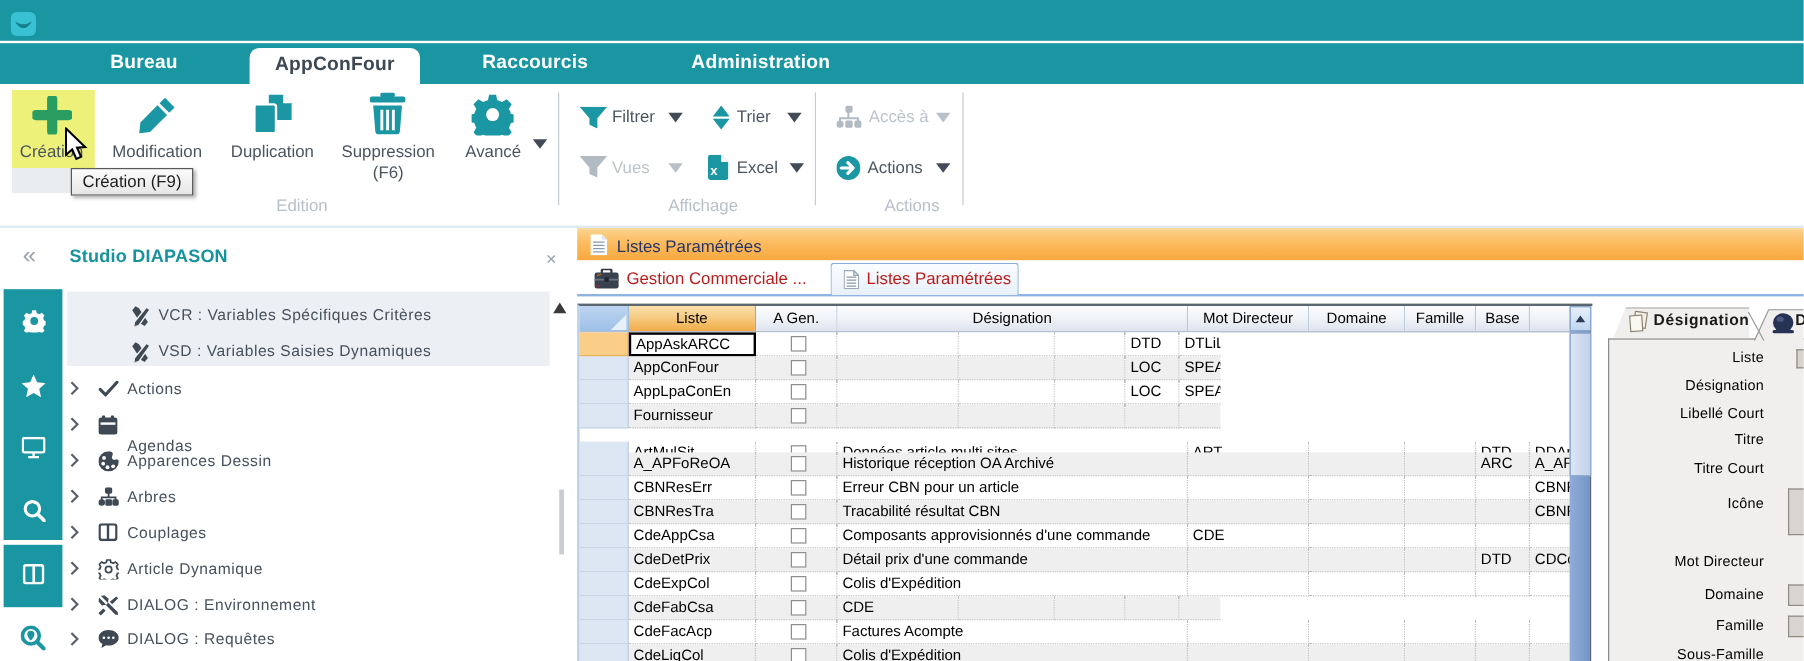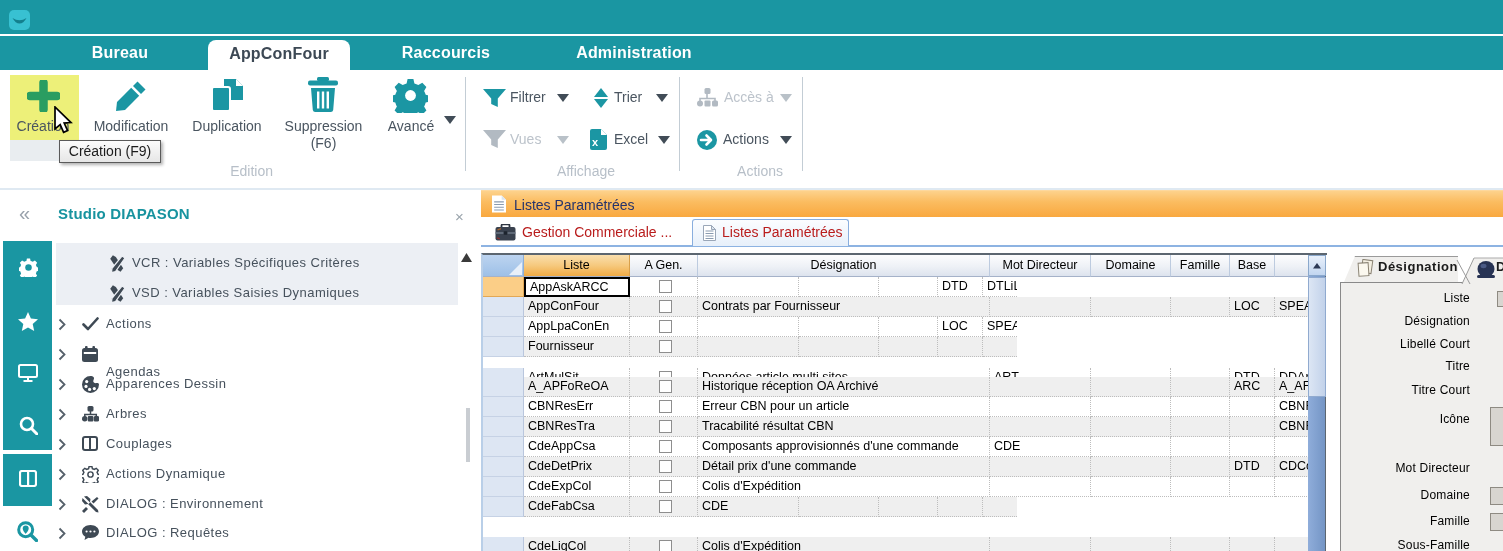--- a/index.html
+++ b/index.html
@@ -286,21 +286,21 @@
     </svg></div>
 <div class="titem" style="left:106px;top:429px;line-height:30px">Couplages</div>
 
 <div class="texp" style="left:58px;top:467px"><svg width="8" height="13" viewBox="0 0 8 13">
       <path d="M1.5 1.5 L6.5 6.5 L1.5 11.5" stroke="#55606a" stroke-width="1.8" fill="none"></path>
     </svg></div>
 <div class="abs" style="left:82px;top:466px"><svg width="17" height="17" viewBox="0 0 35 35">
       <path d="M14.6 1 h5.8 l1 4.5 a12.7 12.7 0 0 1 3.9 1.6 l4-2.3 4.1 4.1 -2.3 4 a12.7 12.7 0 0 1 1.6 3.9 l4.5 1 v5.8 l-4.5 1 a12.7 12.7 0 0 1 -1.6 3.9 l2.3 4 -4.1 4.1 -4-2.3 a12.7 12.7 0 0 1 -3.9 1.6 l-1 4.5 h-5.8 l-1-4.5 a12.7 12.7 0 0 1 -3.9 -1.6 l-4 2.3 -4.1-4.1 2.3-4 a12.7 12.7 0 0 1 -1.6 -3.9 l-4.5-1 v-5.8 l4.5-1 a12.7 12.7 0 0 1 1.6 -3.9 l-2.3-4 4.1-4.1 4 2.3 a12.7 12.7 0 0 1 3.9 -1.6 Z" fill="none" stroke="#3e4954" stroke-width="3"></path>
       <circle cx="17.5" cy="17.5" r="5.4" fill="none" stroke="#3e4954" stroke-width="3"></circle>
     </svg></div>
-<div class="titem" style="left:106px;top:459px;line-height:30px">Actions Dynamique</div>
+<div class="titem" style="left:106px;top:459px;line-height:30px">Article Dynamique</div>
 
 <div class="texp" style="left:58px;top:497px"><svg width="8" height="13" viewBox="0 0 8 13">
       <path d="M1.5 1.5 L6.5 6.5 L1.5 11.5" stroke="#55606a" stroke-width="1.8" fill="none"></path>
     </svg></div>
 <div class="abs" style="left:82px;top:496px"><svg width="17" height="17" viewBox="0 0 17 17">
       <g fill="#3e4954">
         <path d="M2 0.5 L8 6.5 6.5 8 0.5 2 0 5 3 8.5 6 8 14 16 16.5 16.5 16 14 8 6 8.5 3 5 0 Z"></path>
         <path d="M15 1 l1.5 1.5 -5 5 -2-2 Z"></path>
         <path d="M4 11 l2 2 -4 4 -2-2 Z"></path>
       </g>
@@ -408,21 +408,20 @@
       <div class="c w6"></div>
       <div class="c w7">DTD</div>
       <div class="c w8">DTLiL</div>
     </div>
 <div class="gr alt" style="top:42px">
       <div class="c sel w0"></div>
       <div class="c w1">AppConFour</div>
       <div class="c w2">
         <div class="cb"></div>
       </div>
-      <div class="c w3">Contrats par Fournisseur</div>
       <div class="c w4"></div>
       <div class="c w5"></div>
       <div class="c w6"></div>
       <div class="c w7">LOC</div>
       <div class="c w8">SPEA</div>
     </div>
 <div class="gr" style="top:62px">
       <div class="c sel w0"></div>
       <div class="c w1">AppLpaConEn</div>
       <div class="c w2">
@@ -537,20 +536,33 @@
       <div class="c w7"></div>
       <div class="c w8"></div>
     </div>
 <div class="gr alt" style="top:242px">
       <div class="c sel w0"></div>
       <div class="c w1">CdeFabCsa</div>
       <div class="c w2">
         <div class="cb"></div>
       </div>
       <div class="c w4">CDE</div>
+      <div class="c w5"></div>
+      <div class="c w6"></div>
+      <div class="c w7"></div>
+      <div class="c w8"></div>
+    </div>
+<div class="gr" style="top:262px">
+      <div class="c sel w0"></div>
+      <div class="c w1">CdeFacAcp</div>
+      <div class="c w2">
+        <div class="cb"></div>
+      </div>
+      <div class="c w3">Factures Acompte</div>
+      <div class="c w4"></div>
       <div class="c w5"></div>
       <div class="c w6"></div>
       <div class="c w7"></div>
       <div class="c w8"></div>
     </div>
 <div class="gr alt" style="top:282px">
       <div class="c sel w0"></div>
       <div class="c w1">CdeLigCol</div>
       <div class="c w2">
         <div class="cb"></div>

